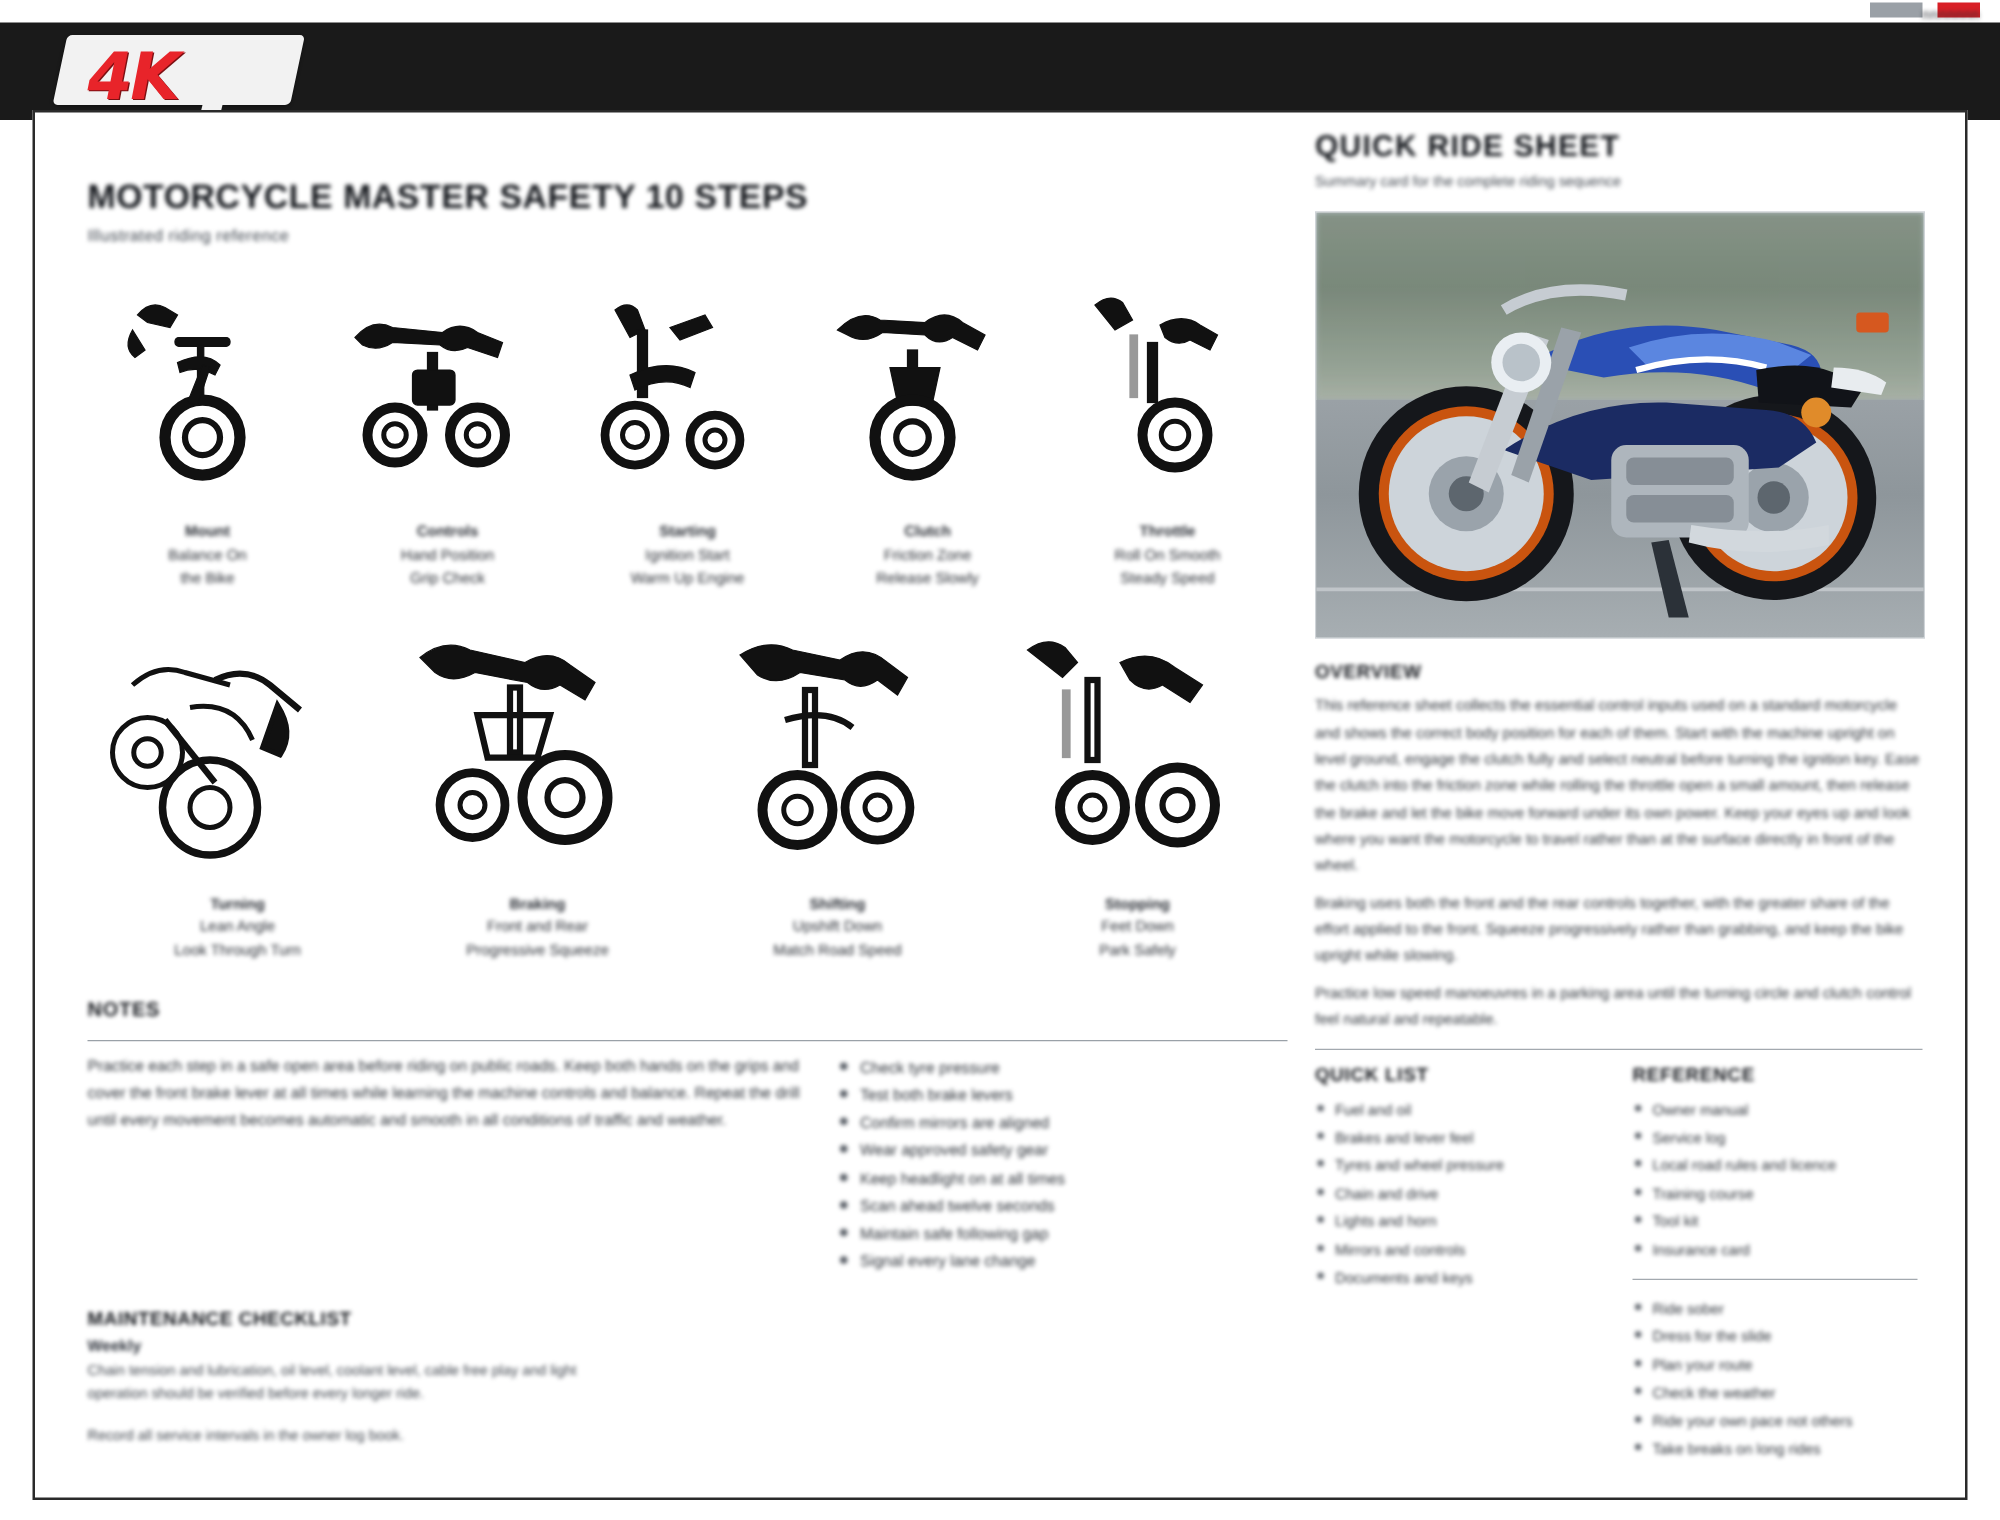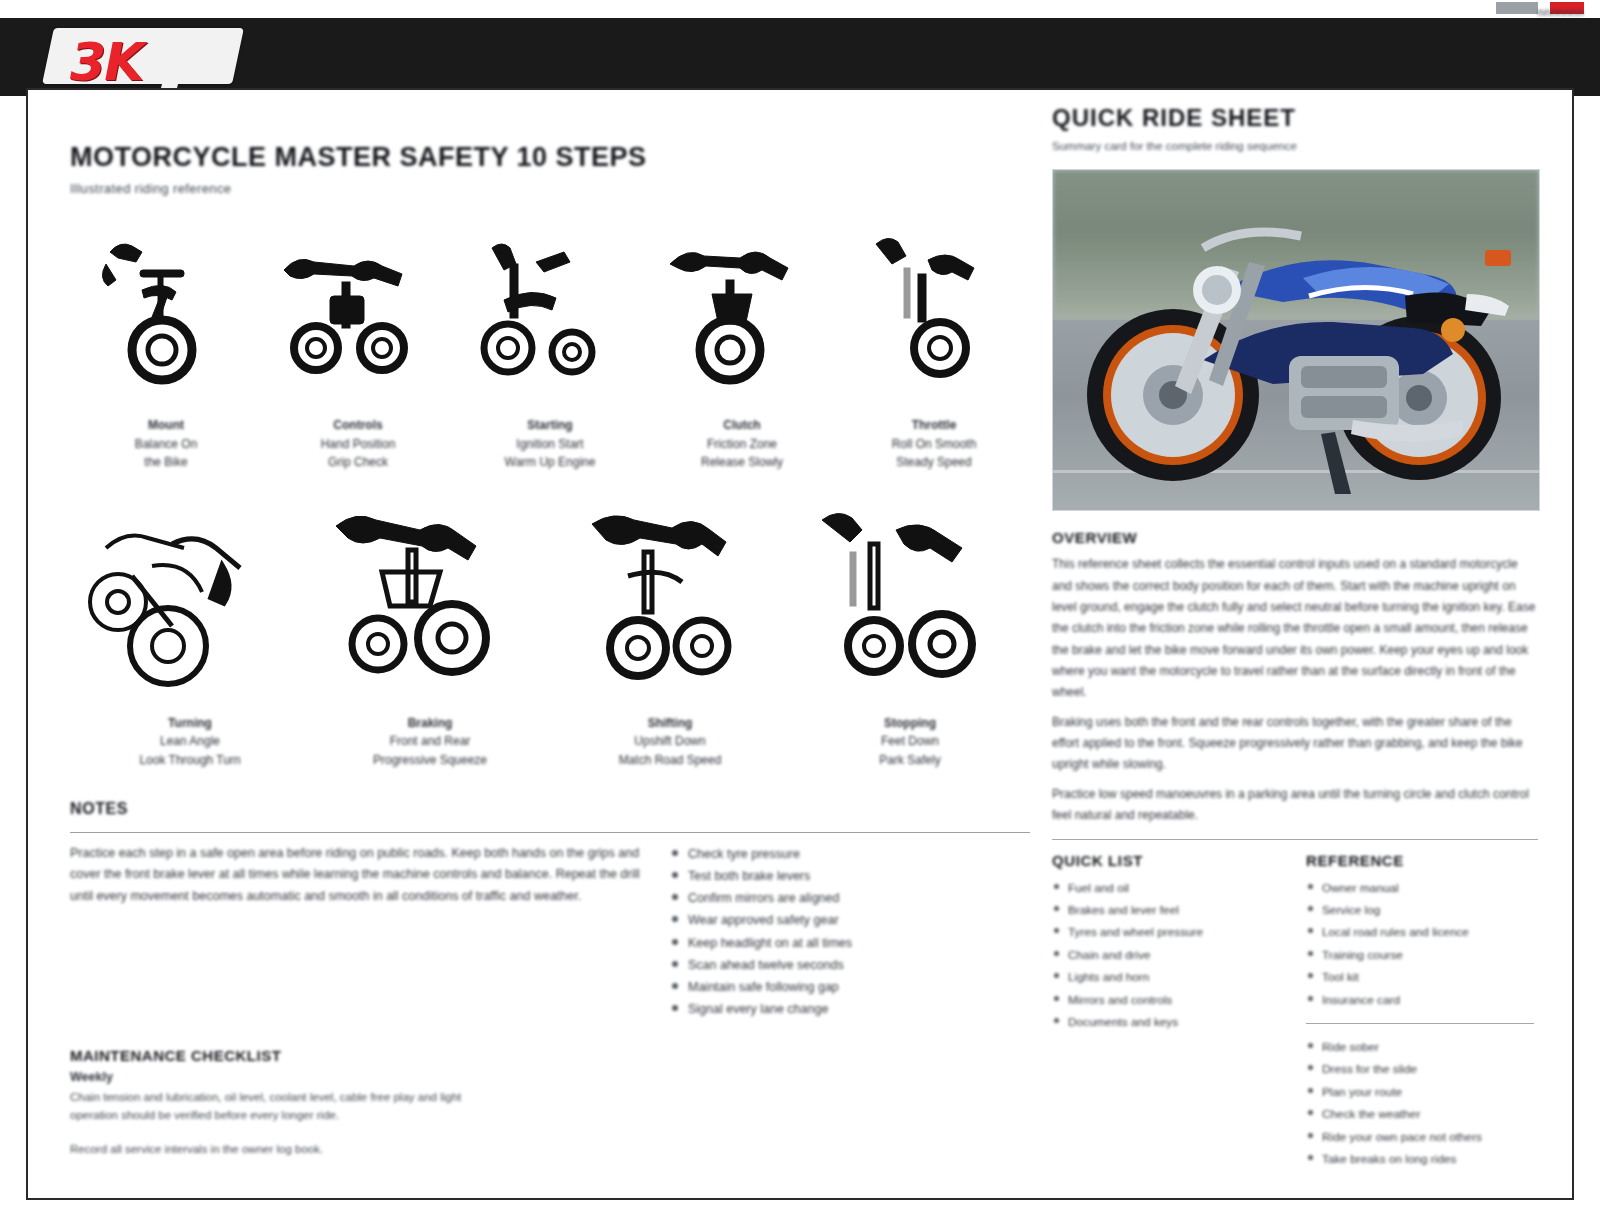--- a/index.html
+++ b/index.html
@@ -167,21 +167,21 @@
 <div class="top-band"></div>
 <div class="top-band-white"></div>
 <div class="top-right-marks">
   <div class="mark-grey"></div>
   <div class="mark-red"></div>
   <div class="mark-blur blur">nnnnnnn</div>
 </div>
 
 <div class="logo">
   <div class="logo-swoosh"></div>
-  <div class="logo-text">3K</div>
+  <div class="logo-text">4K</div>
   <div class="logo-slash"></div>
 </div>
 
 <div class="sheet">
 
   <div class="left-col">
 
     <div class="main-title blur">MOTORCYCLE MASTER SAFETY 10 STEPS</div>
     <div class="main-sub blur">Illustrated riding reference</div>
 

